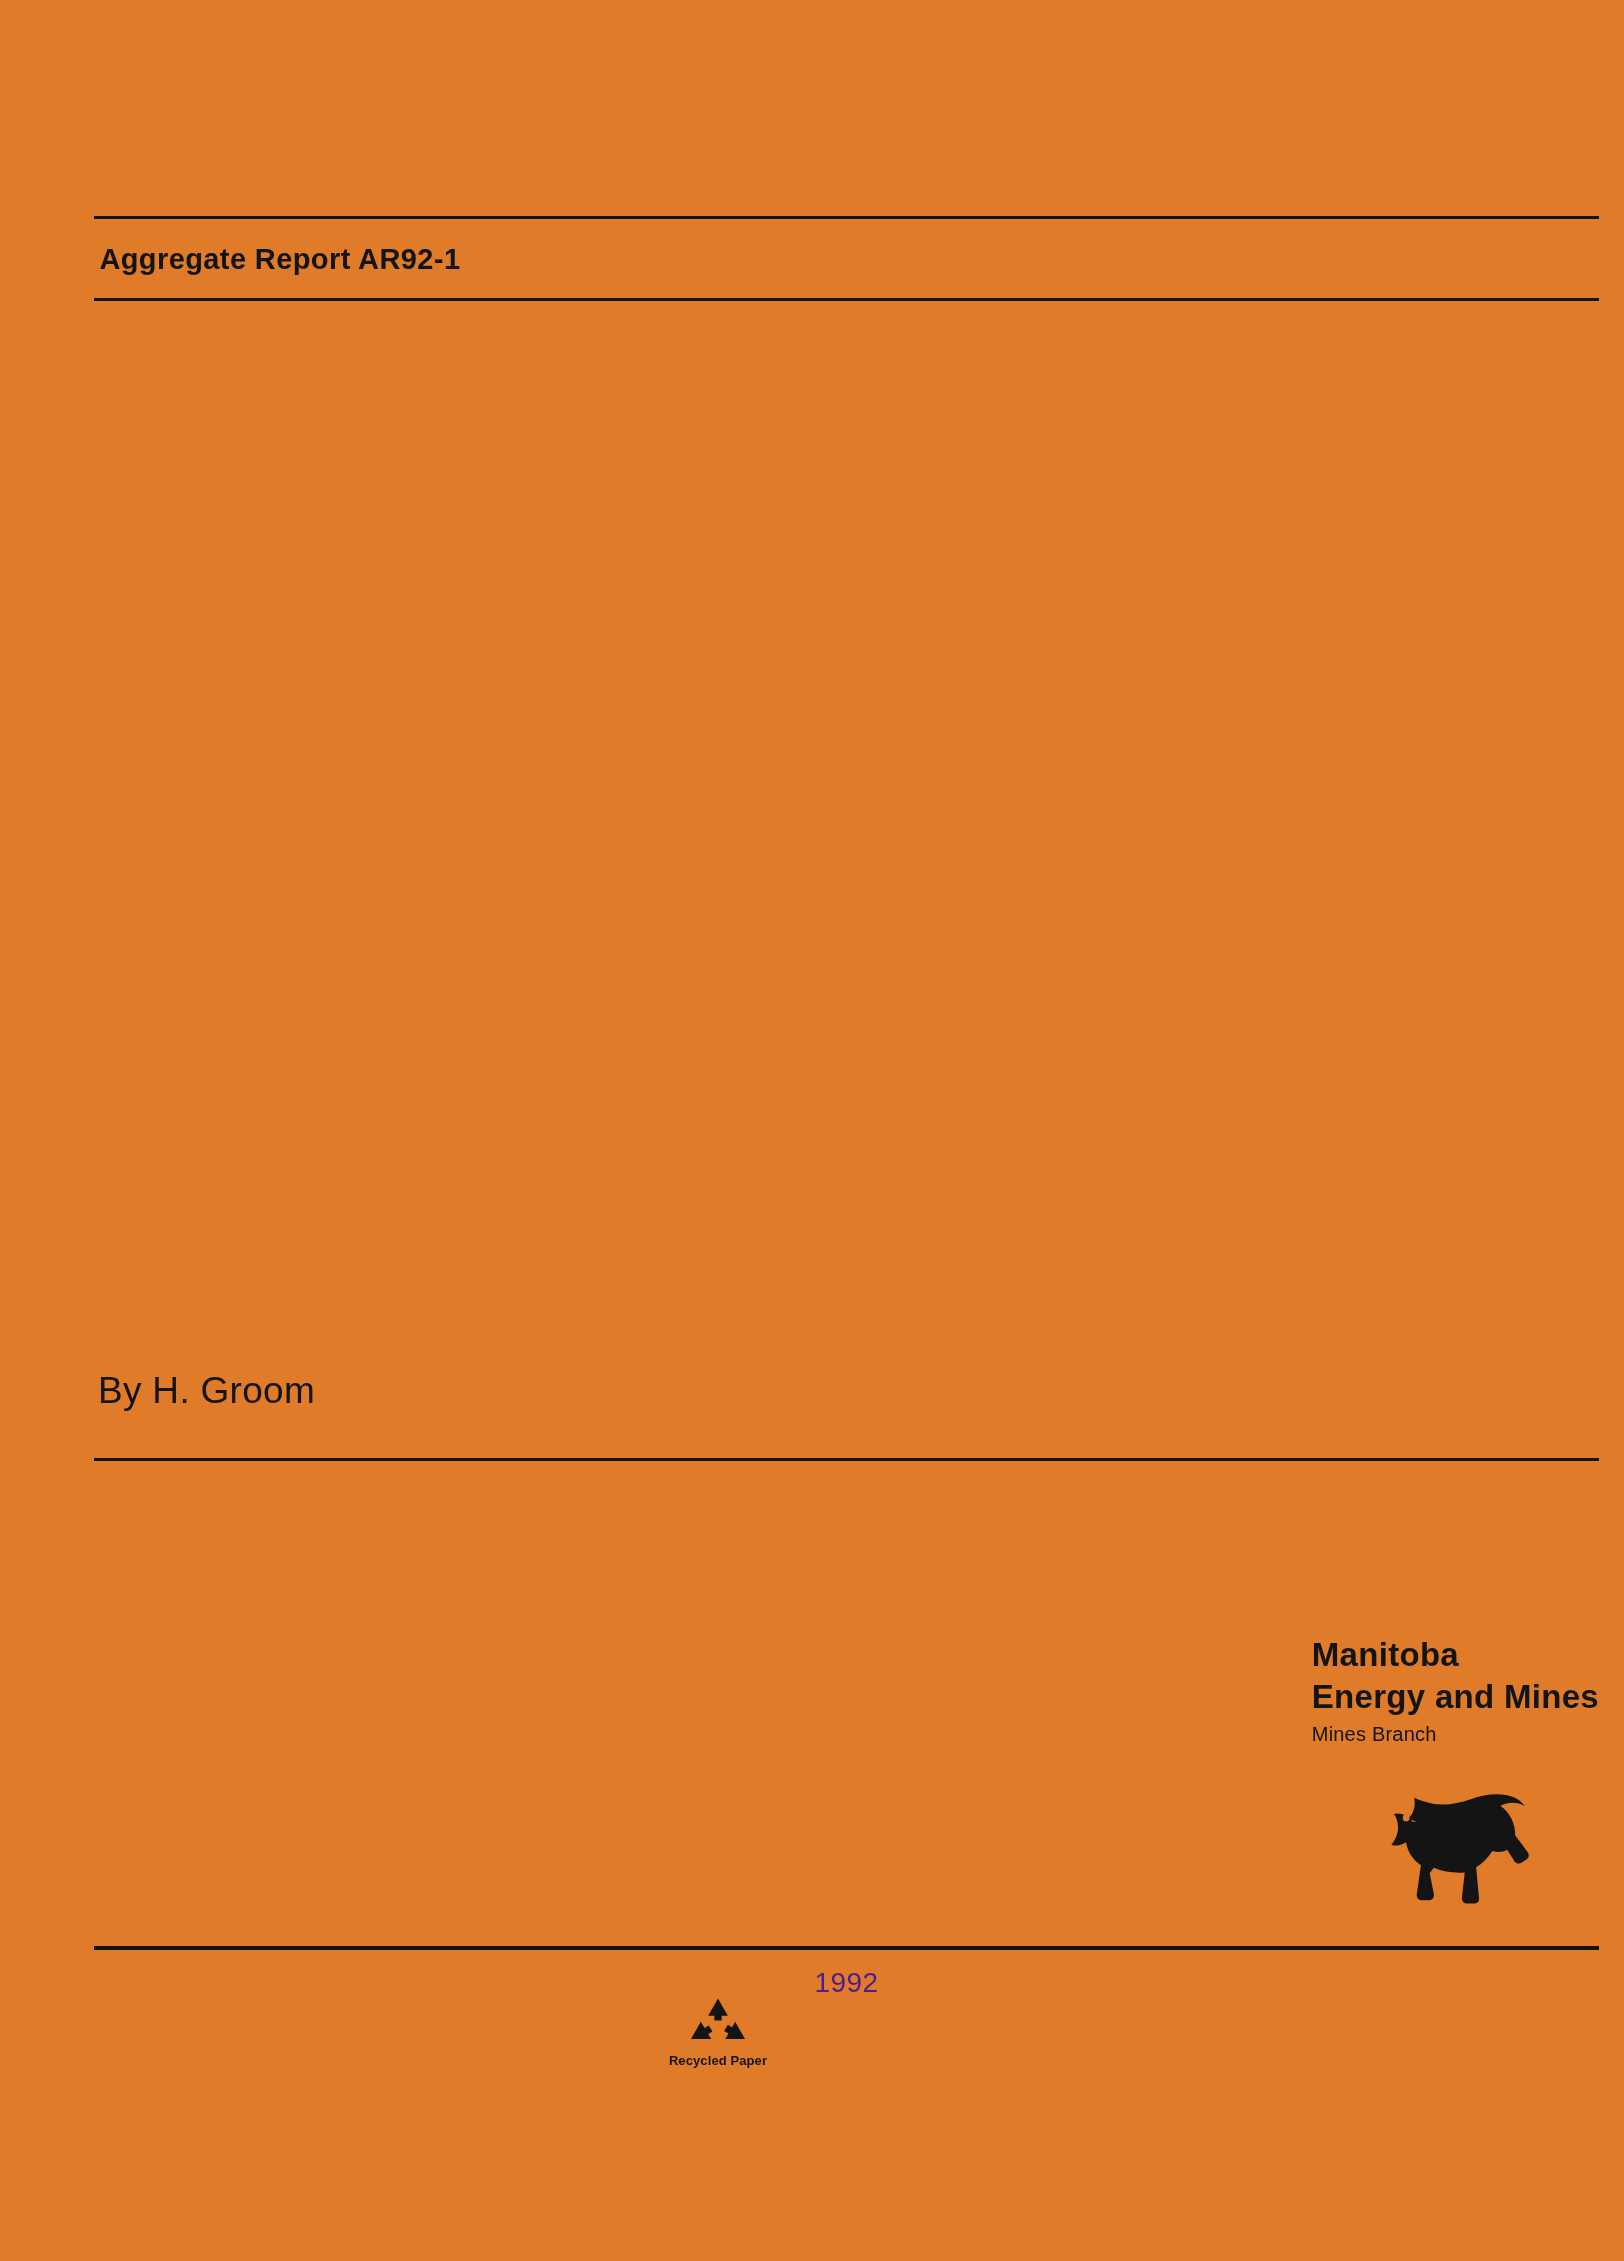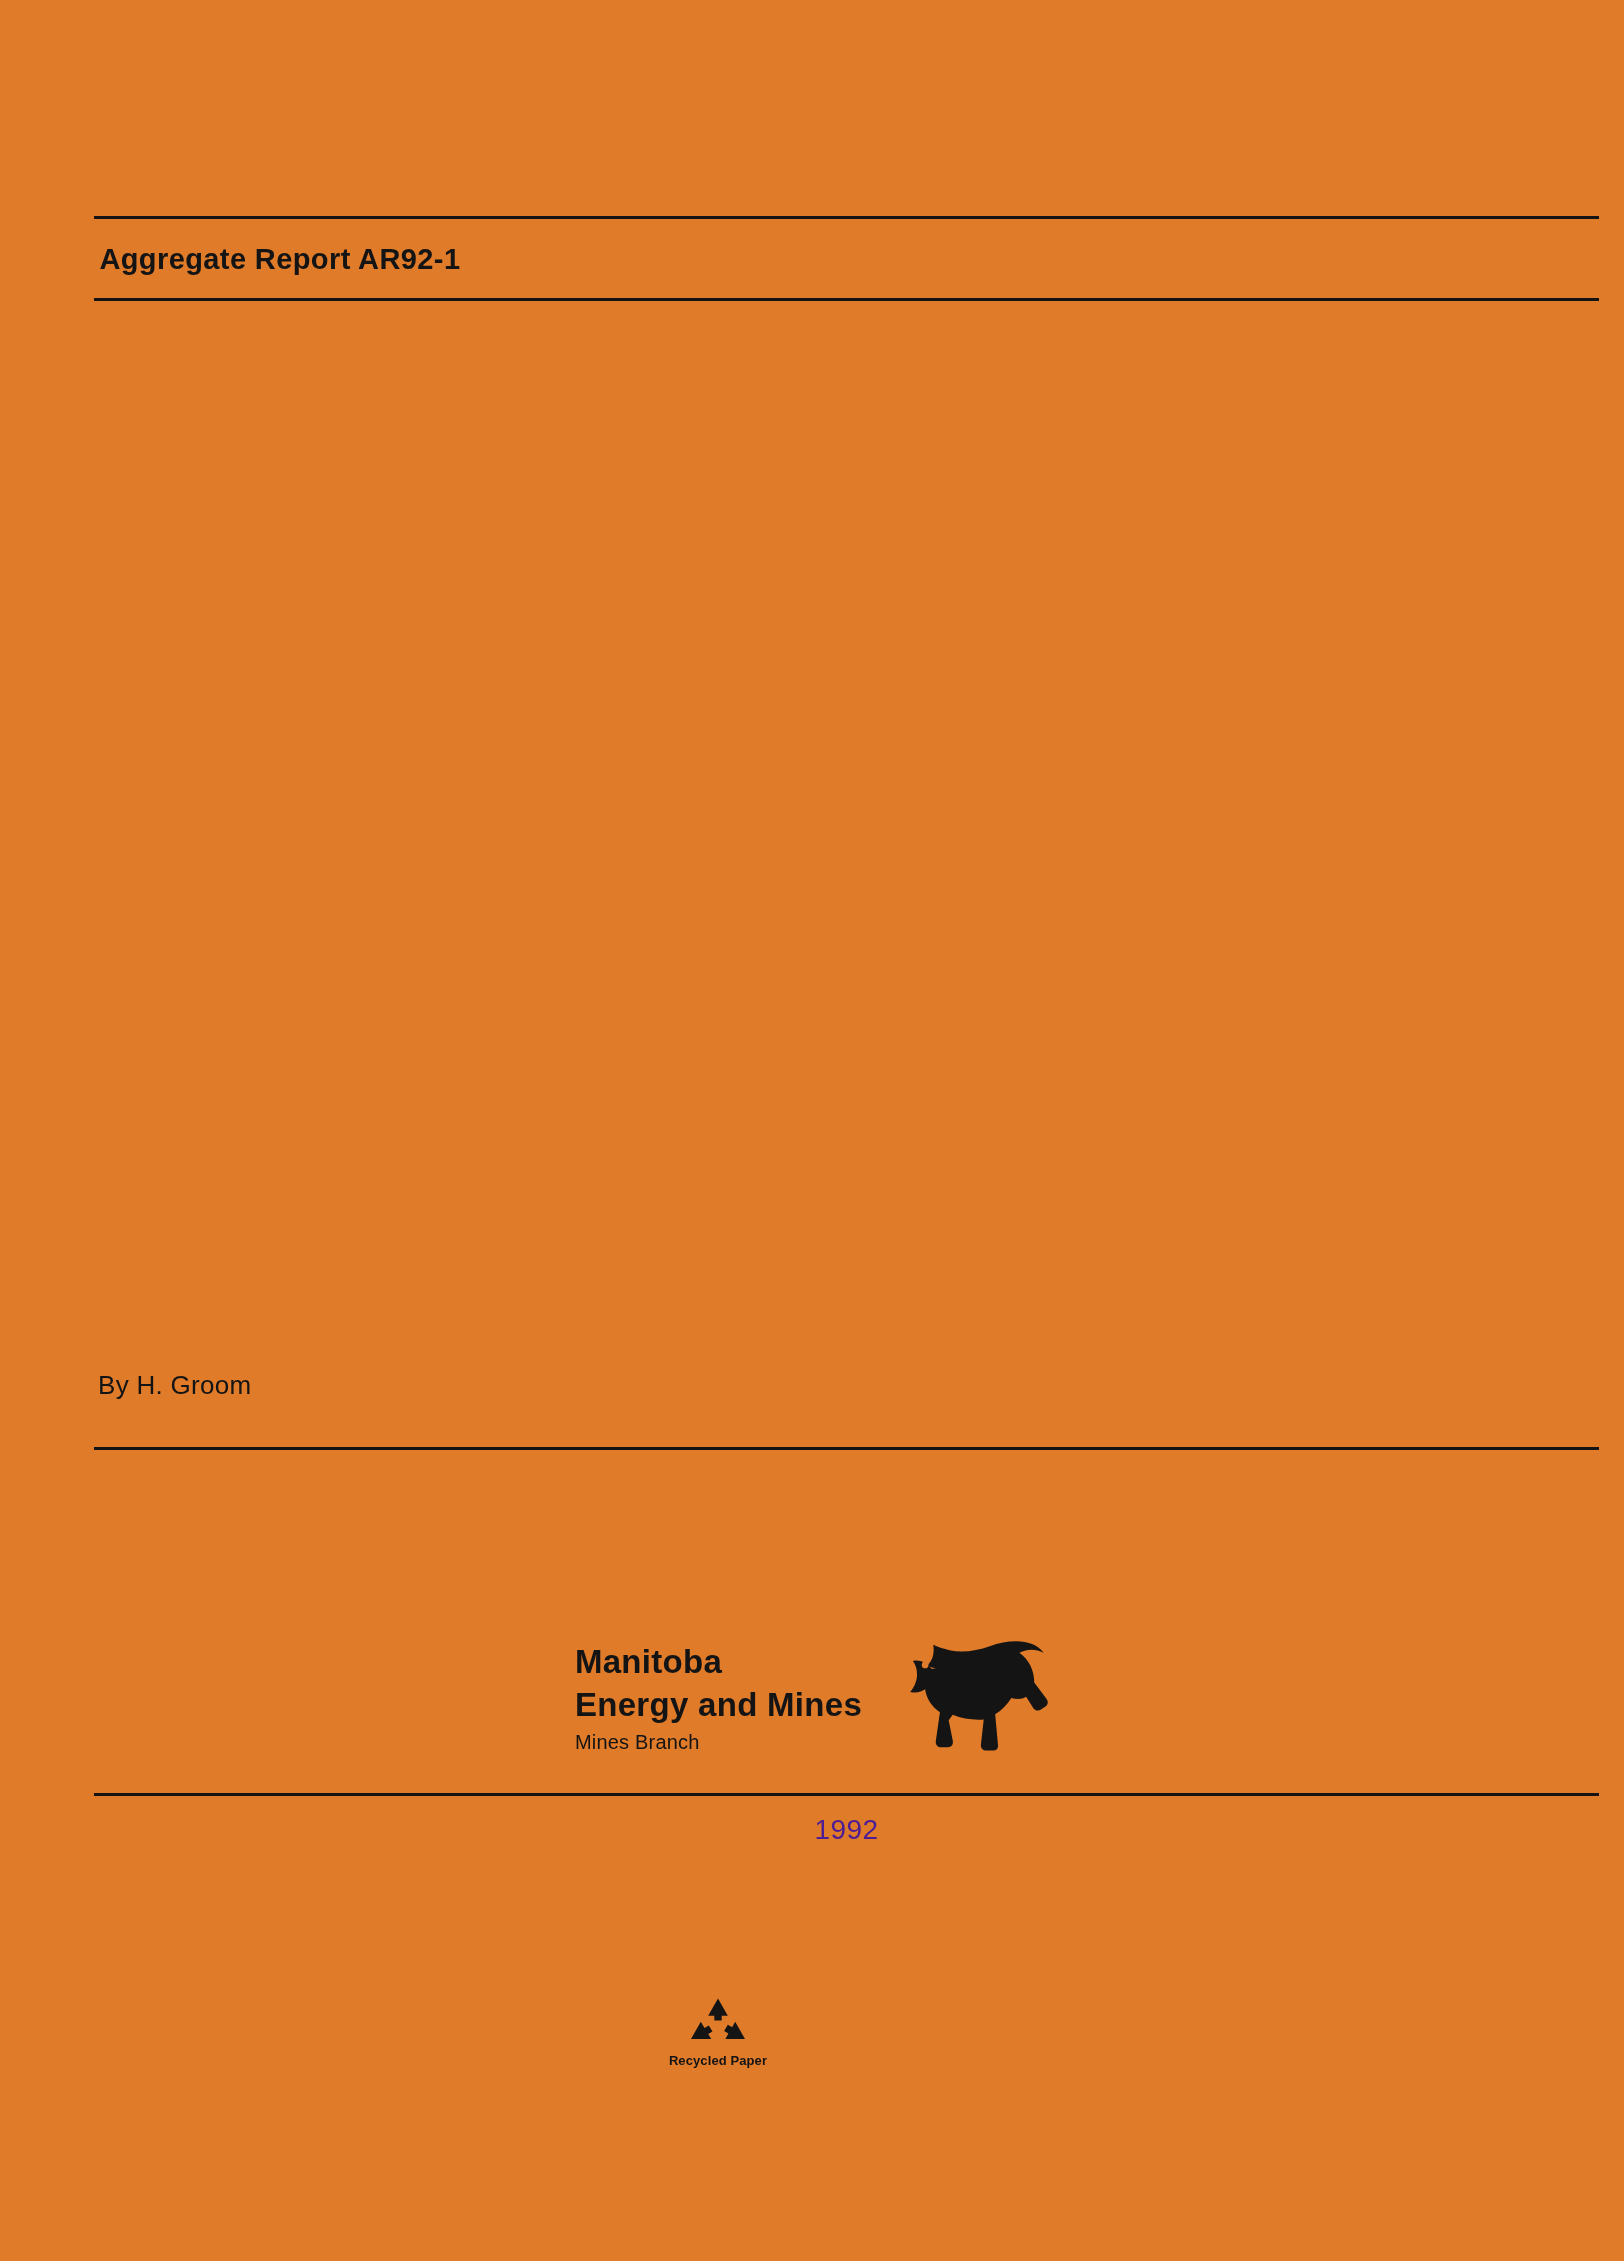--- a/index.html
+++ b/index.html
@@ -53,42 +53,43 @@
   .doc-title {
     font-size: 57px;
     font-weight: 700;
     line-height: 1.16;
     letter-spacing: 0.3px;
     color: #141414;
     margin: 0;
     padding-left: 4px;
   }
   .author {
-    font-size: 26px;
+    font-size: 37px;
     font-weight: 400;
     letter-spacing: 0.3px;
     color: #141414;
     padding-left: 4px;
     margin-top: 55px;
     margin-bottom: 46px;
   }
 
   
   .publisher-block {
     position: absolute;
     left: 94px;
     top: 1598px;
     width: 1505px;
   }
   .publisher-inner {
     display: flex;
-    align-items: center;
+    align-items: flex-end;
     justify-content: center;
     padding: 36px 0 31px 0;
     gap: 40px;
+    flex-direction: column;
   }
   .publisher-text {
     text-align: left;
     color: #141414;
   }
   .pub-line1, .pub-line2 {
     font-size: 33px;
     font-weight: 700;
     line-height: 1.28;
     letter-spacing: 0.3px;

